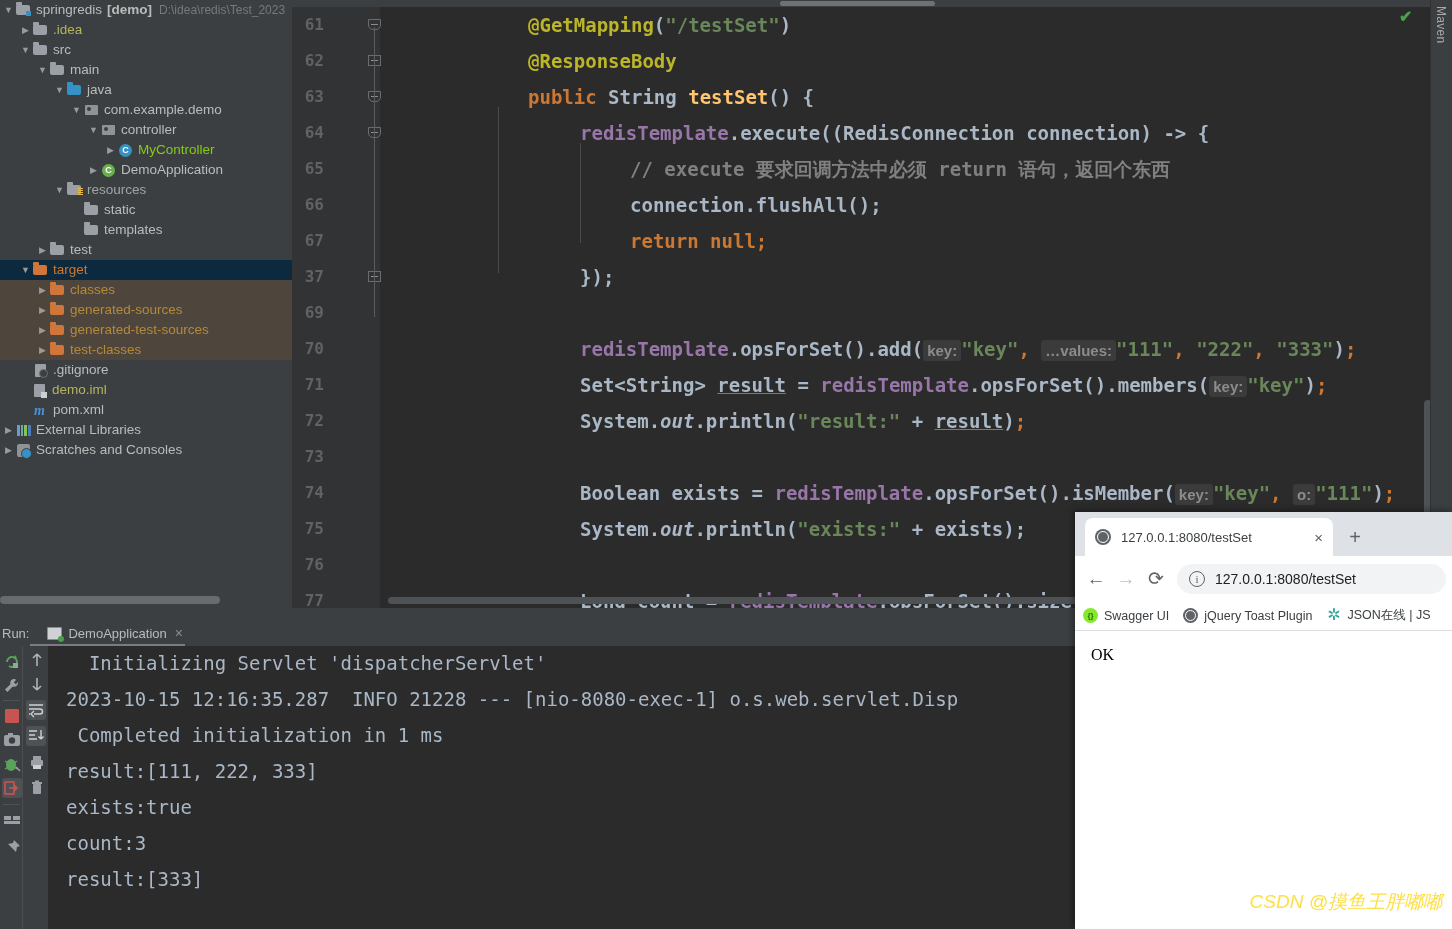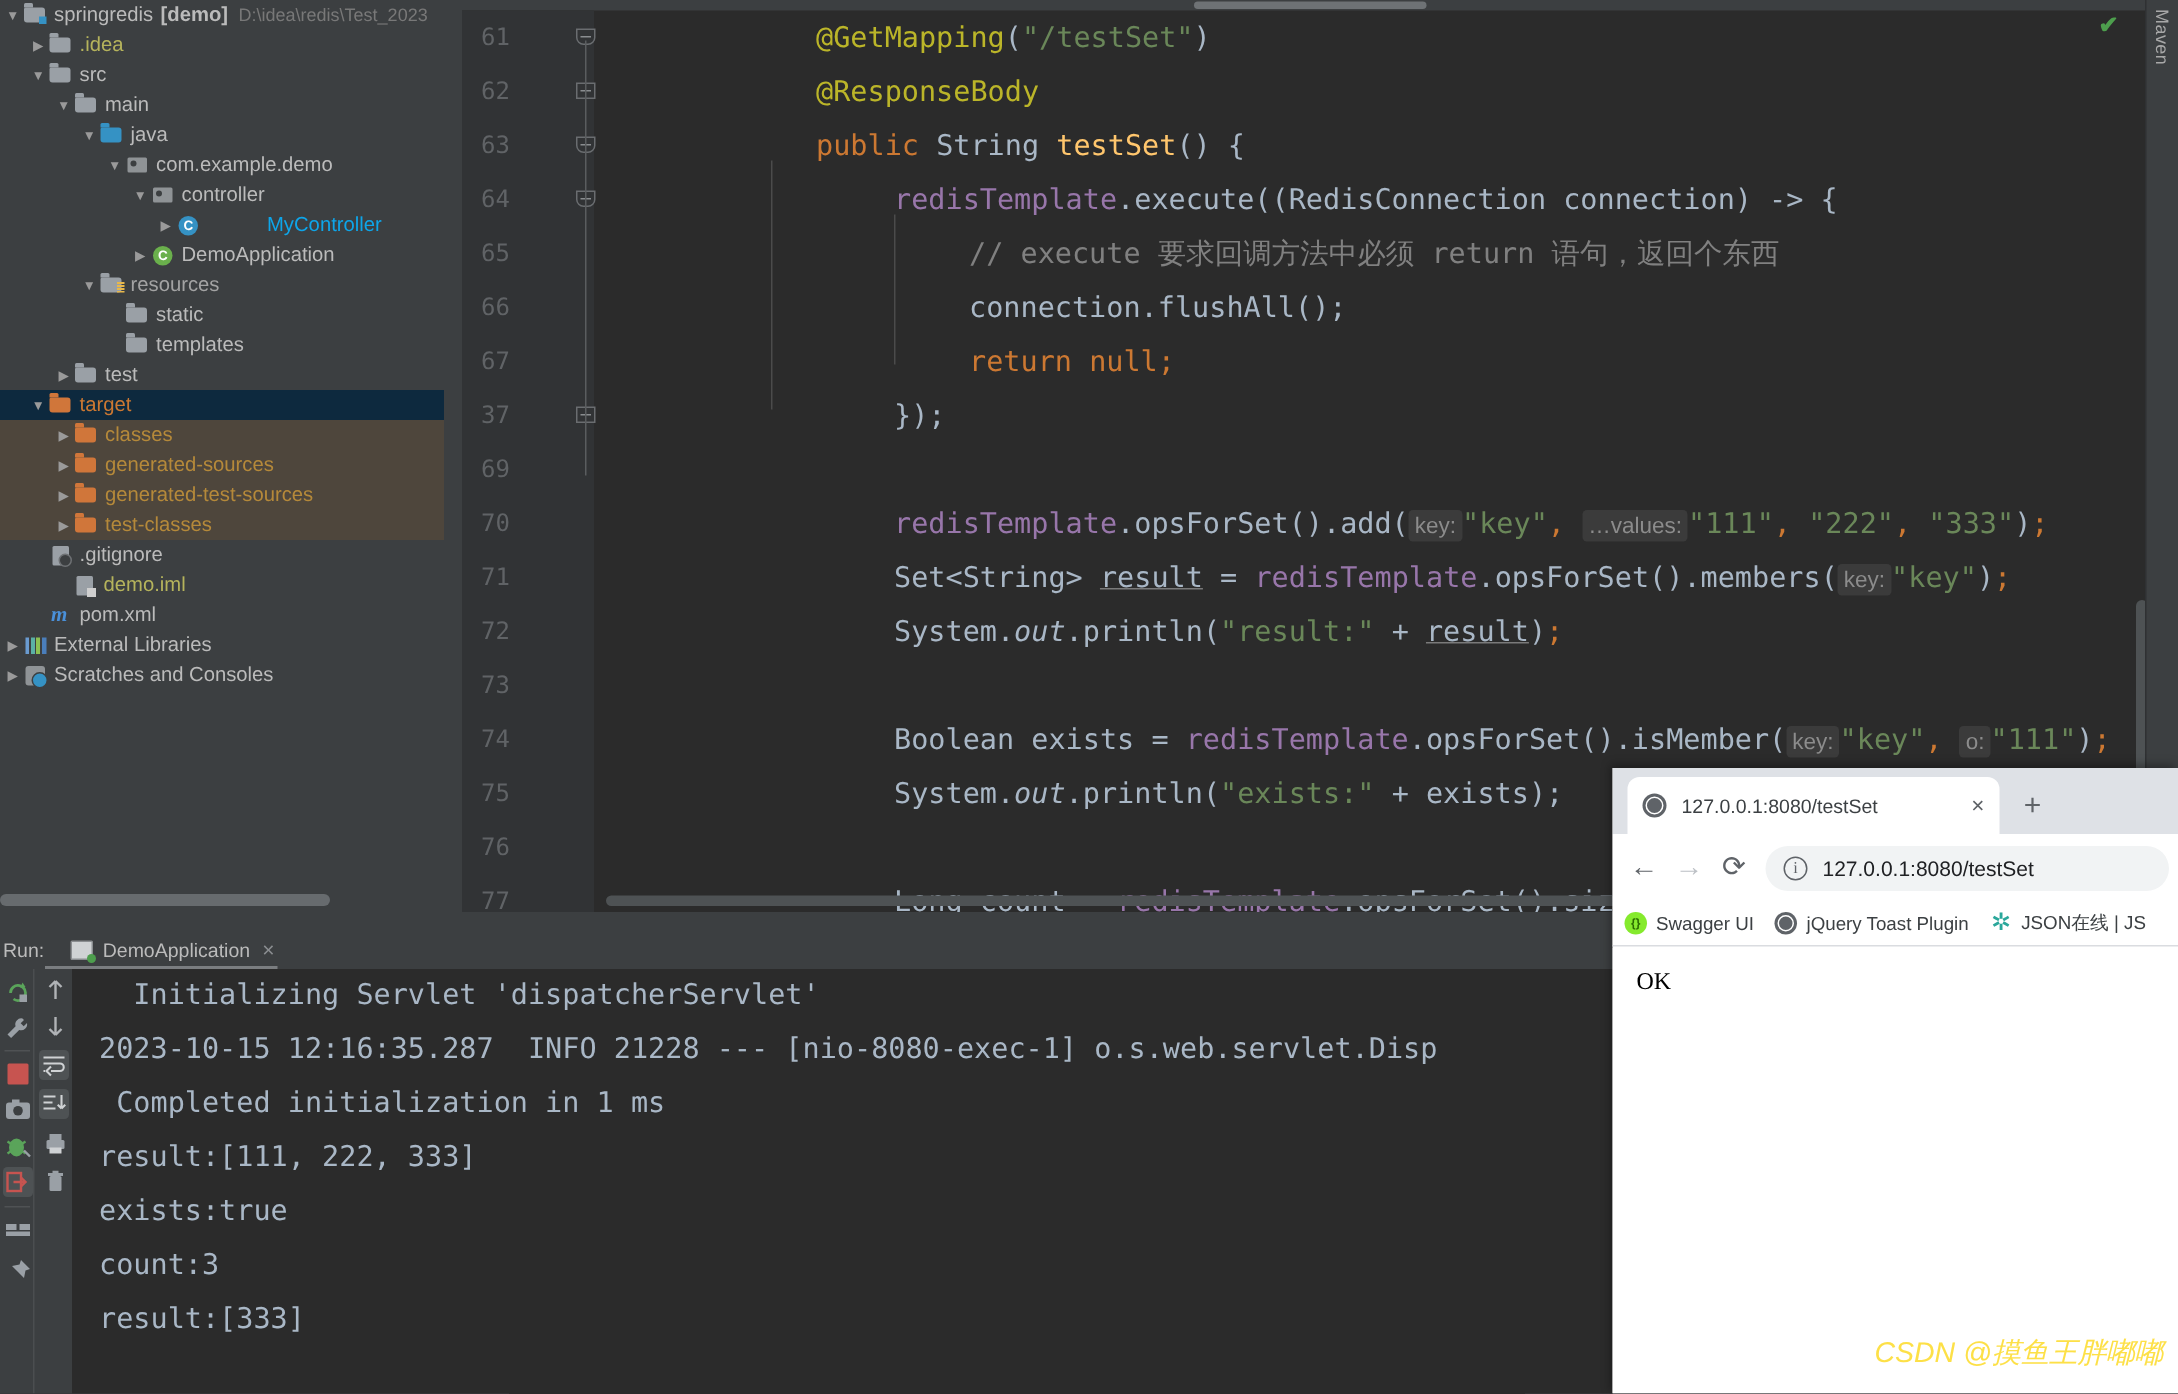--- a/index.html
+++ b/index.html
@@ -111,22 +111,22 @@
     width: 9px; height: 9px; background: #3592c4; border-radius: 50%;
     border: 1px solid #3c3f41;
   }
   #sb-hscroll {
     position: absolute; left: 0; bottom: 4px; width: 220px; height: 8px;
     background: #676b6e; border-radius: 4px;
   }
 
   
   #editor {
-    position: absolute; left: 308px; top: 0; right: 0; height: 608px;
-    background: #2b2b2b; overflow: hidden;
+    position: absolute; left: 292px; top: 0; right: 0; height: 608px;
+    background: #2b2b2b; overflow: hidden; font-weight: bold;
   }
   #editor-top-strip {
     position: absolute; left: 0; top: 0; width: 100%; height: 7px;
     background: #3c3f41;
   }
   #editor-tab-scroll {
     position: absolute; left: 488px; top: 1px; width: 155px; height: 5px;
     background: #6e7275; border-radius: 3px;
   }
   #gutter {
@@ -401,21 +401,21 @@
           <span class="ico">
             <span class="pkgico"></span>
           </span>
           <span class="tlabel" style="color: rgb(187, 187, 187);">controller</span>
         </div>
         <div class="tree-row" style="padding-left: 104px;">
           <span class="arrow">▶</span>
           <span class="ico">
             <span class="circ">C</span>
           </span>
-          <span class="tlabel" style="color: #0ea5e9; margin-left: 40px;">MyController</span>
+          <span class="tlabel" style="color: #84cc16;">MyController</span>
         </div>
         <div class="tree-row" style="padding-left: 87px;">
           <span class="arrow">▶</span>
           <span class="ico">
             <span class="circ spring">C</span>
           </span>
           <span class="tlabel" style="color: rgb(187, 187, 187);">DemoApplication</span>
         </div>
         <div class="tree-row" style="padding-left: 53px;">
           <span class="arrow">▼</span>
@@ -480,21 +480,21 @@
           </span>
           <span class="tlabel" style="color: rgb(181, 137, 58);">test-classes</span>
         </div>
         <div class="tree-row" style="padding-left: 19px;">
           <span class="arrow empty">▶</span>
           <span class="ico">
             <span class="fileico gi"></span>
           </span>
           <span class="tlabel" style="color: rgb(187, 187, 187);">.gitignore</span>
         </div>
-        <div class="tree-row" style="padding-left: 35px;">
+        <div class="tree-row" style="padding-left: 18px;">
           <span class="arrow empty">▶</span>
           <span class="ico">
             <span class="fileico iml"></span>
           </span>
           <span class="tlabel" style="color: rgb(181, 179, 92);">demo.iml</span>
         </div>
         <div class="tree-row" style="padding-left: 19px;">
           <span class="arrow empty">▶</span>
           <span class="ico">
             <span class="mico">m</span>

